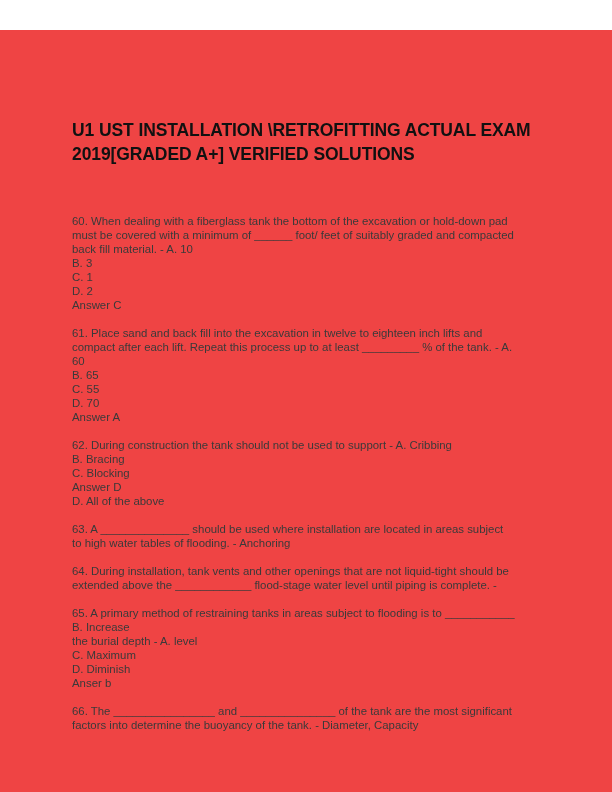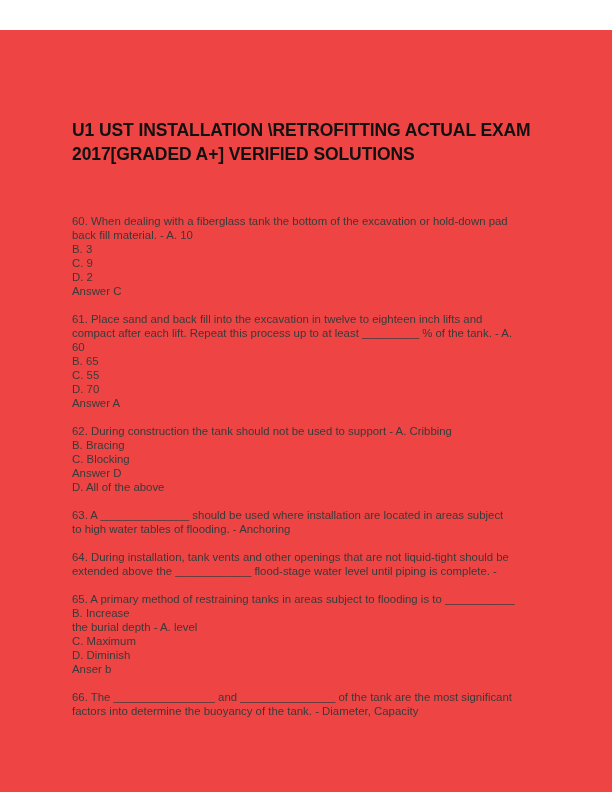--- a/index.html
+++ b/index.html
@@ -44,29 +44,30 @@
     .line {
       white-space: nowrap;
     }
   </style>
 </head>
 <body>
 
 <div class="page">
   <div class="title">
     <div>U1 UST INSTALLATION \RETROFITTING ACTUAL EXAM</div>
-    <div>2017[GRADED A+] VERIFIED SOLUTIONS</div>
+    <div>2019[GRADED A+] VERIFIED SOLUTIONS</div>
   </div>
 
   <div class="body">
     <div class="q">
       <div class="line">60. When dealing with a fiberglass tank the bottom of the excavation or hold-down pad</div>
+      <div class="line">must be covered with a minimum of ______ foot/ feet of suitably graded and compacted</div>
       <div class="line">back fill material. - A. 10</div>
       <div class="line">B. 3</div>
-      <div class="line">C. 9</div>
+      <div class="line">C. 1</div>
       <div class="line">D. 2</div>
       <div class="line">Answer C</div>
     </div>
 
     <div class="q">
       <div class="line">61. Place sand and back fill into the excavation in twelve to eighteen inch lifts and</div>
       <div class="line">compact after each lift. Repeat this process up to at least _________ % of the tank. - A.</div>
       <div class="line">60</div>
       <div class="line">B. 65</div>
       <div class="line">C. 55</div>

